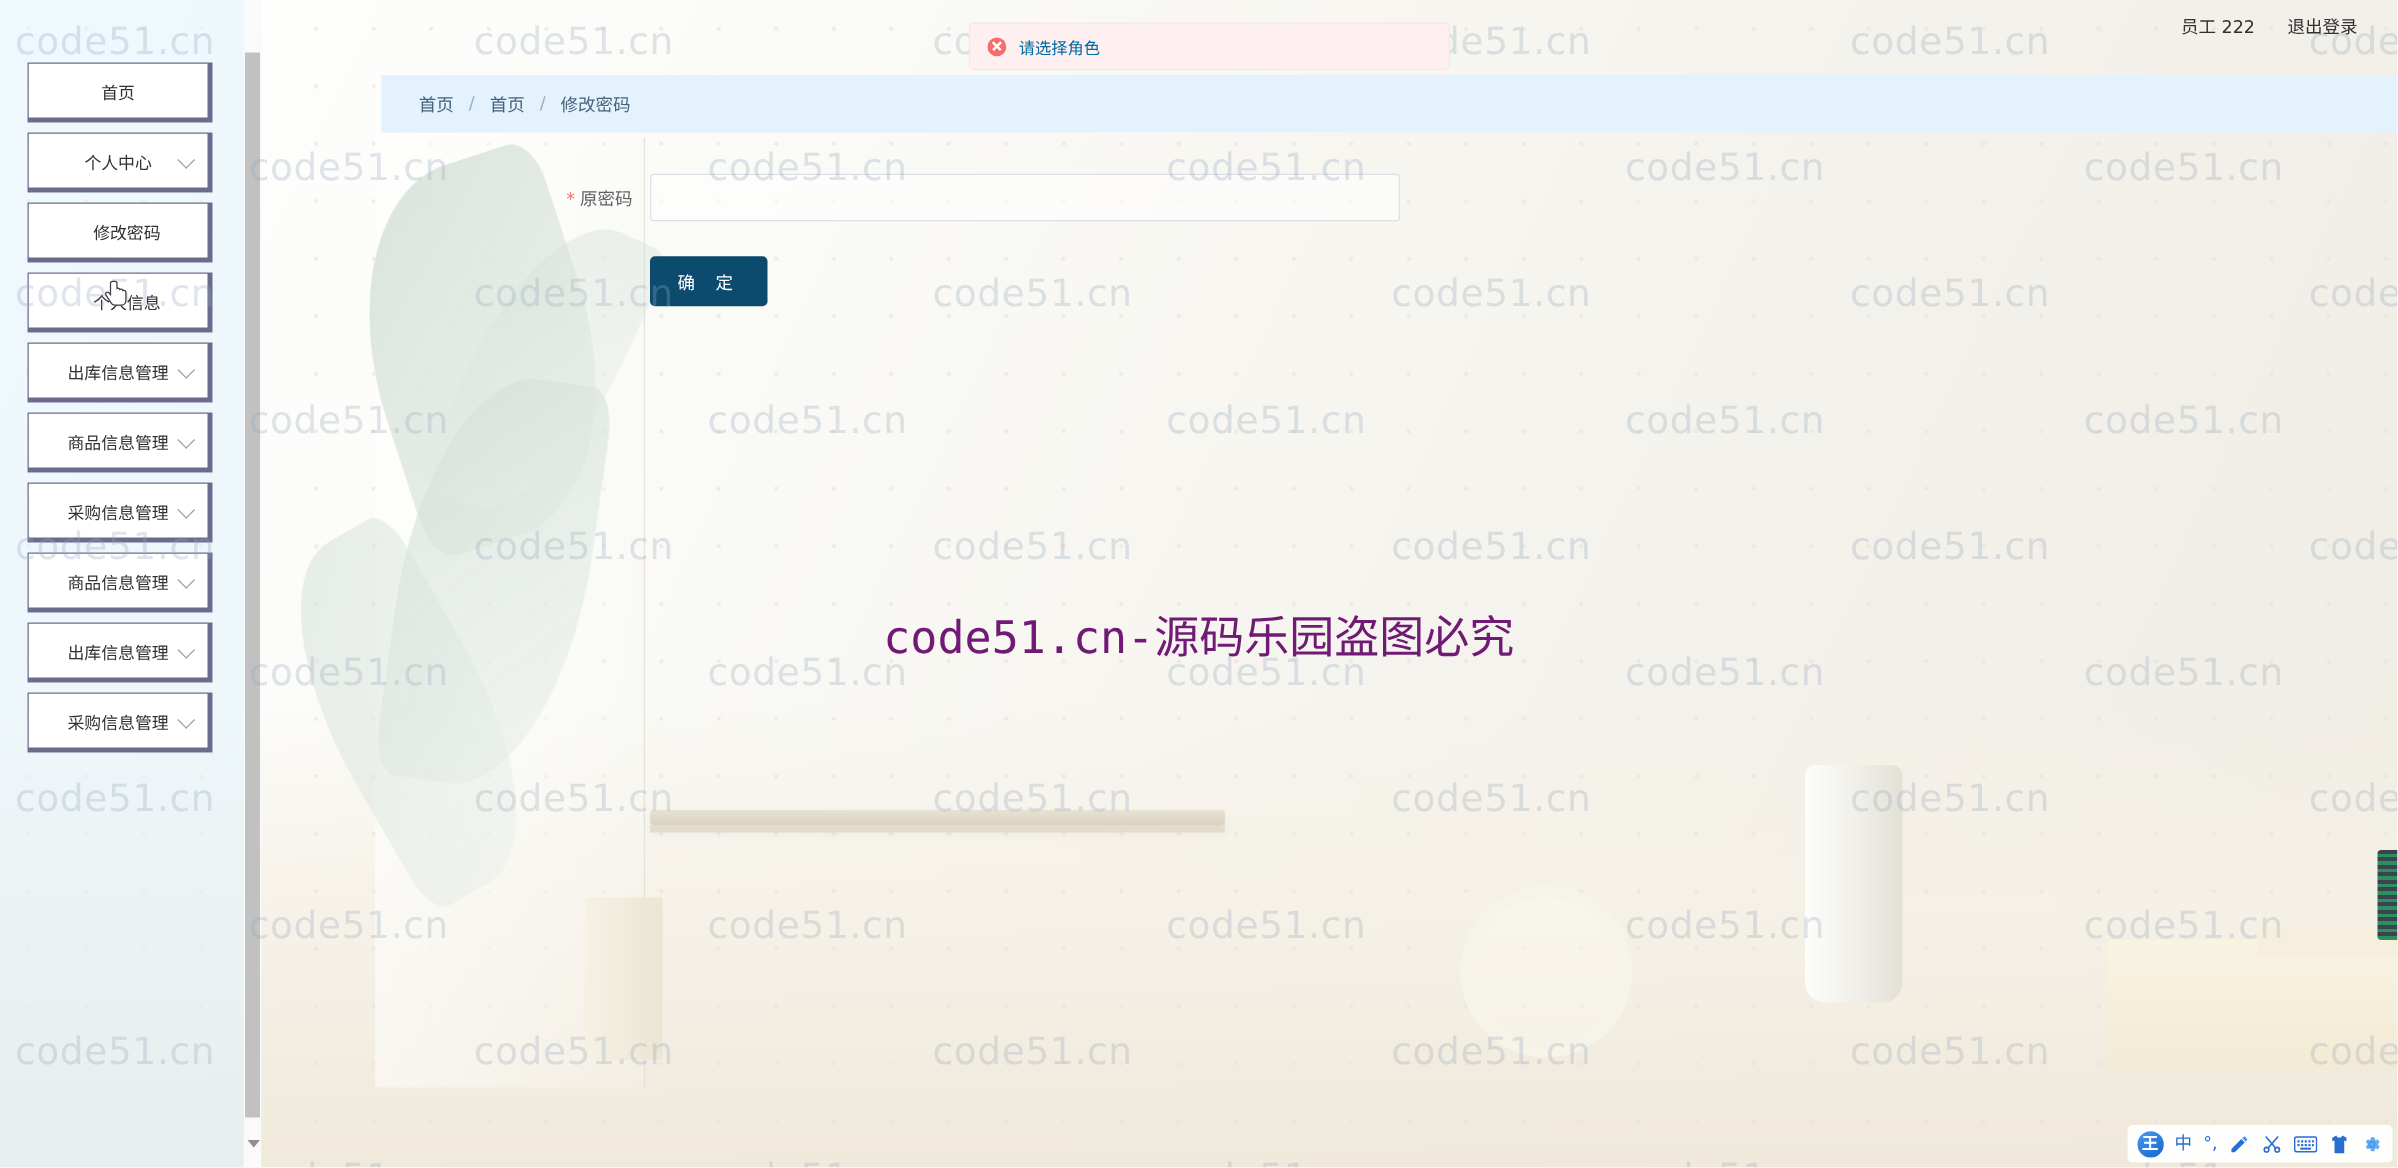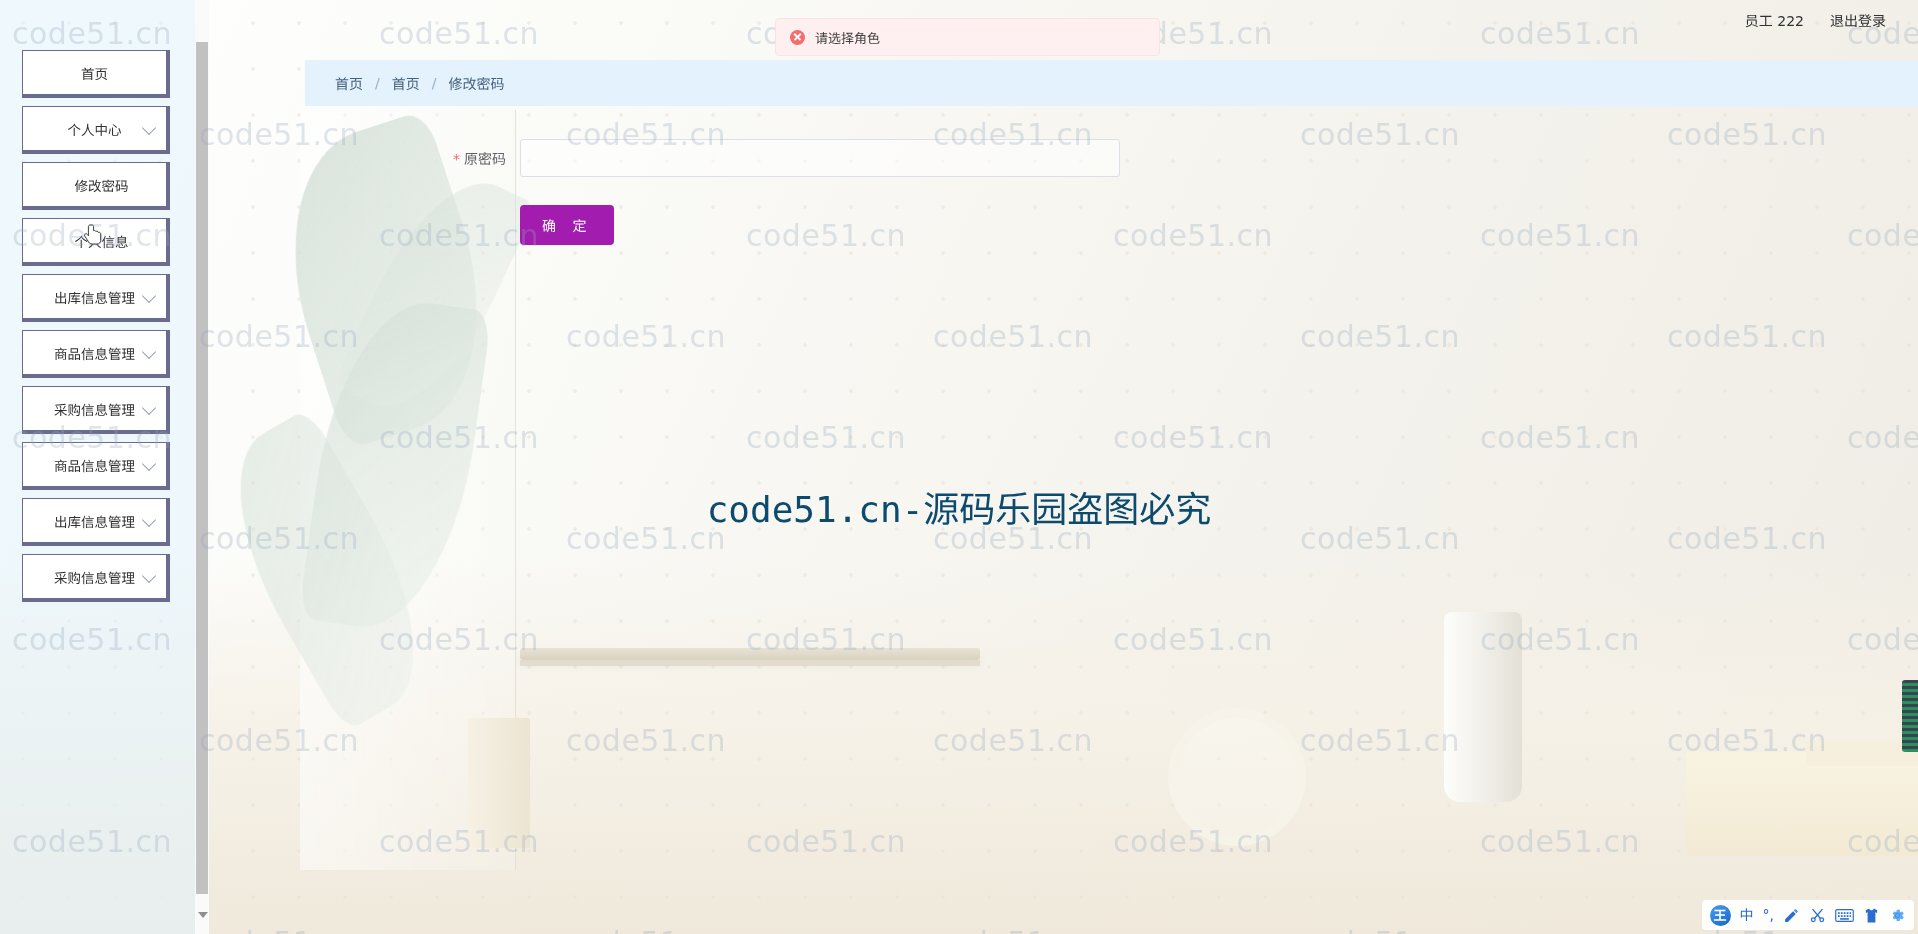--- a/index.html
+++ b/index.html
@@ -280,21 +280,21 @@
       <div class="label">
         <span class="req">*</span><span>原密码</span>
       </div>
       <input class="field" type="password" value="" placeholder="" style="">
     </div>
 
 
 
     <div id="btn-row">
       <div class="spacer"></div>
-      <button id="submit-btn" style="background: #a21caf;">确 定</button>
+      <button id="submit-btn" style="background: #0c4a6e;">确 定</button>
     </div>
 
   </div>
 </div>
 
 <div id="watermark">
     <div class="wm" style="left: 12px; top: 16px;">code51.cn</div>
     <div class="wm" style="left: 379px; top: 16px;">code51.cn</div>
     <div class="wm" style="left: 746px; top: 16px;">code51.cn</div>
     <div class="wm" style="left: 1113px; top: 16px;">code51.cn</div>
@@ -344,21 +344,21 @@
     <div class="wm" style="left: 1113px; top: 824px;">code51.cn</div>
     <div class="wm" style="left: 1480px; top: 824px;">code51.cn</div>
     <div class="wm" style="left: 1847px; top: 824px;">code51.cn</div>
     <div class="wm" style="left: 199px; top: 925px;">code51.cn</div>
     <div class="wm" style="left: 566px; top: 925px;">code51.cn</div>
     <div class="wm" style="left: 933px; top: 925px;">code51.cn</div>
     <div class="wm" style="left: 1300px; top: 925px;">code51.cn</div>
     <div class="wm" style="left: 1667px; top: 925px;">code51.cn</div>
   </div>
 
-<div id="red-wm" style="color: #0c4a6e;">code51.cn-源码乐园盗图必究</div>
+<div id="red-wm" style="color: #701a75;">code51.cn-源码乐园盗图必究</div>
 
 <div id="sidebar">
   <div id="menu-list">
       <div class="menu-item">
         <span class="m-label">首页</span>
       </div>
       <div class="menu-item">
         <span class="m-label">个人中心</span>
         <span class="caret"></span>
       </div>
@@ -398,21 +398,21 @@
 <div id="sidebar-thumb"></div>
 <div id="sidebar-arrow"></div>
 
 <div id="topbar">
   <span>员工 222</span>
   <span>退出登录</span>
 </div>
 
 <div id="toast" style="background: rgb(254, 240, 240);">
   <div class="x-circle"></div>
-  <div class="t-text" style="color: #404040;">请选择角色</div>
+  <div class="t-text" style="color: #0369a1;">请选择角色</div>
 </div>
 
 <svg id="cursor" viewBox="0 0 20 24">
   <path d="M6 1c-.9 0-1.6.7-1.6 1.6v9.1l-1.2-1.4c-.6-.7-1.7-.8-2.3-.1-.5.5-.5 1.3-.1 1.9l4 6.2c.7 1.1 1.9 1.7 3.2 1.7h5.1c2 0 3.6-1.6 3.6-3.6V9.8c0-.8-.7-1.5-1.5-1.5-.3 0-.6.1-.8.2-.1-.7-.7-1.3-1.5-1.3-.4 0-.7.1-1 .4-.2-.6-.8-1.1-1.5-1.1-.3 0-.6.1-.8.2V2.6C9.6 1.7 8.9 1 8 1z" fill="#ffffff" stroke="#3c3c3c" stroke-width="1"></path>
 </svg>
 
 <div id="ime">
   <div class="logo">王</div>
   <div class="it">中</div>
   <div class="it">°,</div>

